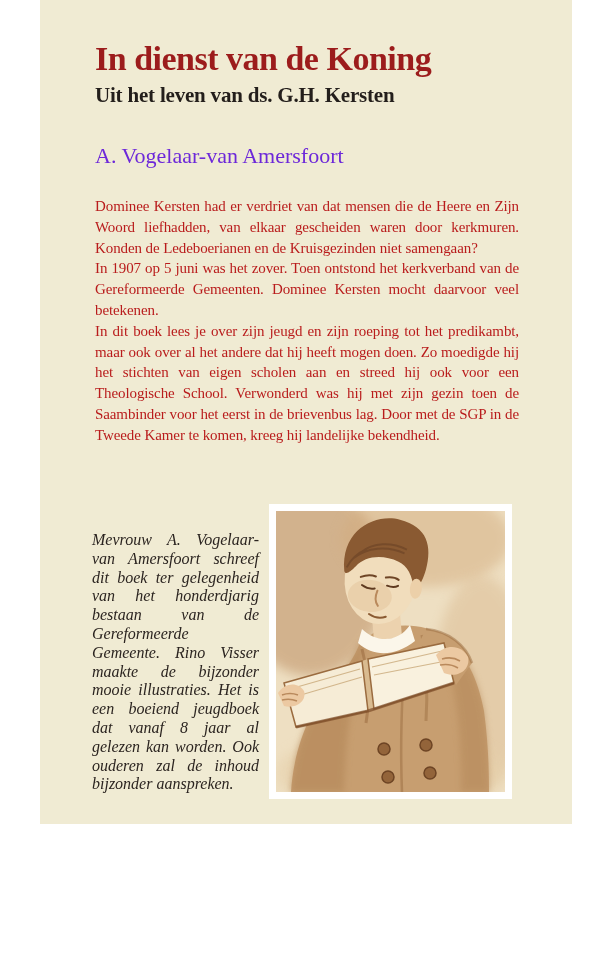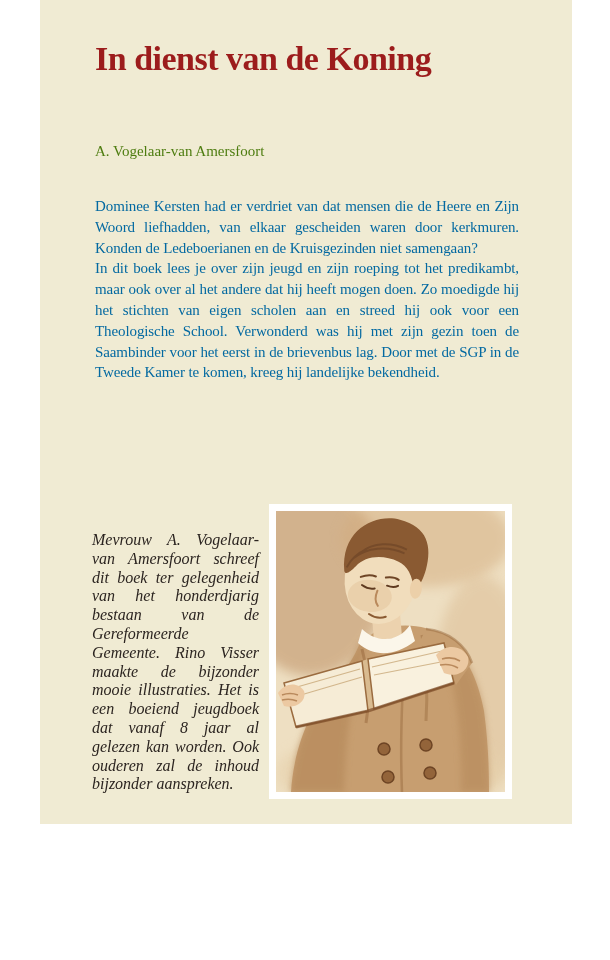--- a/index.html
+++ b/index.html
@@ -16,26 +16,26 @@
   .title{
     position:absolute;left:55px;top:40px;width:460px;
     font-size:34px;font-weight:bold;color:#9c1c1c;letter-spacing:-0.5px;
   }
   .subtitle{
     position:absolute;left:55px;top:83px;width:460px;
     font-size:21px;font-weight:bold;color:#231e1b;letter-spacing:-0.2px;
   }
   .author{
     position:absolute;left:55px;top:143px;width:460px;
-    font-size:15px;color:#4d7c0f;
+    font-size:22px;color:#6d28d9;
   }
   .blurb{
     position:absolute;left:55px;top:196px;width:424px;
     font-size:15px;line-height:20.8px;letter-spacing:-0.1px;
-    color:#0369a1;text-align:justify;
+    color:#b91c1c;text-align:justify;
   }
   .blurb p{margin:0;}
   .aside{
     position:absolute;left:52px;top:531px;width:167px;
     font-size:16px;line-height:18.8px;font-style:italic;
     color:#2b2420;text-align:justify;
   }
   .illustration-frame{
     position:absolute;left:229px;top:504px;width:243px;height:295px;
     background:#ffffff;box-sizing:border-box;padding:7px;
@@ -44,24 +44,26 @@
   .footer{position:absolute;left:0;top:824px;width:610px;height:136px;background:#ffffff;}
 </style>
 </head>
 <body>
 
 <div class="page">
 
   <div class="panel">
 
     <div class="title">In dienst van de Koning</div>
+    <div class="subtitle">Uit het leven van ds. G.H. Kersten</div>
     <div class="author">A. Vogelaar-van Amersfoort</div>
 
     <div class="blurb">
       <p>Dominee Kersten had er verdriet van dat mensen die de Heere en Zijn Woord liefhadden, van elkaar gescheiden waren door kerkmuren. Konden de Ledeboerianen en de Kruisgezinden niet samengaan?</p>
+      <p>In 1907 op 5 juni was het zover. Toen ontstond het kerkverband van de Gereformeerde Gemeenten. Dominee Kersten mocht daarvoor veel betekenen.</p>
       <p>In dit boek lees je over zijn jeugd en zijn roeping tot het predikambt, maar ook over al het andere dat hij heeft mogen doen. Zo moedigde hij het stichten van eigen scholen aan en streed hij ook voor een Theologische School. Verwonderd was hij met zijn gezin toen de Saambinder voor het eerst in de brievenbus lag. Door met de SGP in de Tweede Kamer te komen, kreeg hij landelijke bekendheid.</p>
     </div>
 
     <div class="aside">Mevrouw A. Vogelaar- van Amersfoort schreef dit boek ter gelegenheid van het honderdjarig bestaan van de Gereformeerde Gemeente. Rino Visser maakte de bijzonder mooie illustraties. Het is een boeiend jeugdboek dat vanaf 8 jaar al gelezen kan worden. Ook ouderen zal de inhoud bijzonder aanspreken.</div>
 
     <div class="illustration-frame">
       <svg viewBox="0 0 229 281">
         <defs>
           <filter id="soft" x="-40%" y="-40%" width="180%" height="180%">
             <feGaussianBlur stdDeviation="6"></feGaussianBlur>

